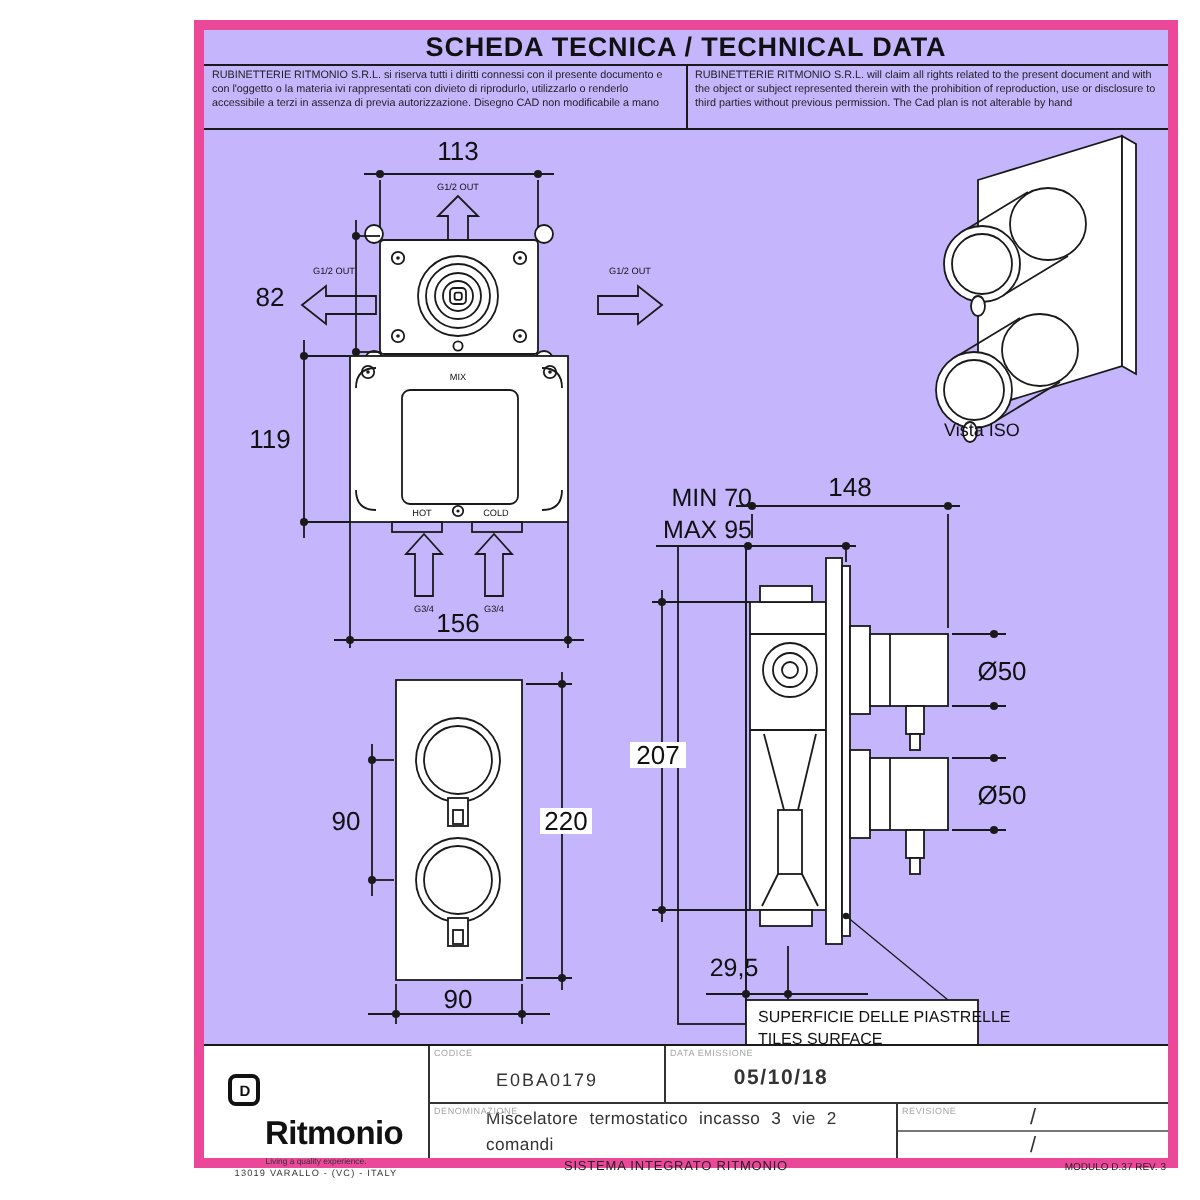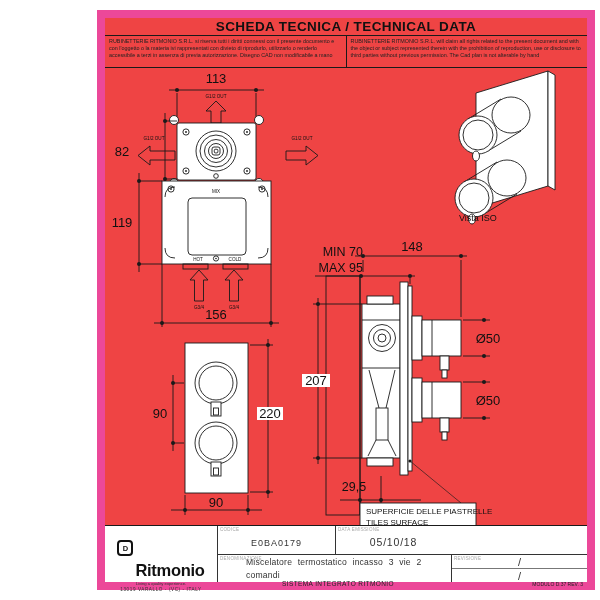--- a/index.html
+++ b/index.html
@@ -1,24 +1,24 @@
 <!DOCTYPE html>
 <html><head>
 <meta charset="utf-8">
 <style>
   html,body{margin:0;padding:0;background:#fff;}
   #page{position:relative;width:600px;height:600px;background:#fff;overflow:hidden;
         font-family:"Liberation Sans",sans-serif;color:#111;}
-  .sheet{position:absolute;left:97px;top:10px;width:482px;height:564px;border:8px solid #ec4899;background:#ef4444;}
+  .sheet{position:absolute;left:97px;top:10px;width:482px;height:564px;border:5px solid #ec4899;background:#c4b5fd;}
   .title-bar{height:17px;border-bottom:1.5px solid #1a1a1a;display:flex;align-items:center;justify-content:center;
              font-size:13.5px;font-weight:600;letter-spacing:.4px;}
   .disclaimers{display:flex;border-bottom:1.2px solid #1a1a1a;height:31px;}
   .disc{flex:1;font-size:5.4px;line-height:1.3;color:#222;padding:2px 4px;}
   .disc+.disc{border-left:1px solid #1a1a1a;}
-  .drawing-area{position:absolute;left:0;top:50px;width:404px;height:462px;}
+  .drawing-area{position:absolute;left:16px;top:50px;width:404px;height:462px;}
   .drawing-area svg{position:absolute;left:0;top:0;}
   
   svg line,svg path,svg rect,svg circle,svg ellipse,svg polygon{stroke:#1a1a1a;fill:none;stroke-width:.9;}
   svg .dim{stroke-width:.65;}
   svg .dot{fill:#1a1a1a;stroke:none;}
   svg .fw{fill:#fff;}
   svg .bg{fill:#fff;stroke:none;}
   svg text{stroke:none;fill:#111;font-family:"Liberation Sans",sans-serif;}
   .dtxt{font-size:13px;}
   .mtxt{font-size:12.5px;}
@@ -33,21 +33,21 @@
   .tb-label{position:absolute;top:1px;left:2px;font-size:4.5px;color:#a6a6a6;letter-spacing:.3px;}
   .logo-cell{grid-row:1/3;grid-column:1;border-left:none;display:flex;flex-direction:column;align-items:center;justify-content:center;gap:1px;}
   .logo-row{display:flex;align-items:center;gap:2px;}
   .logo-mark{width:12px;height:12px;border:2px solid #111;border-radius:4px;display:flex;align-items:center;justify-content:center;
              font-size:7.5px;font-weight:bold;color:#111;}
   .brand{font-size:16.5px;font-weight:bold;letter-spacing:-.3px;color:#111;margin-top:45px;}
   .tagline{font-size:4.2px;color:#333;}
   .address{font-size:4.6px;letter-spacing:.6px;color:#333;}
   .serie-val{font-size:8.5px;letter-spacing:.5px;color:#333;padding-top:5px;}
   .codice-val{font-size:9px;letter-spacing:1px;color:#333;padding-top:5px;}
-  .date-val{font-size:10.5px;letter-spacing:.8px;color:#333;padding-top:4px;}
+  .date-val{font-size:10.5px;letter-spacing:.8px;color:#333;padding-top:4px;font-weight:bold;}
   .denom{grid-column:2/4;flex-direction:row;font-size:8.6px;color:#333;line-height:1.45;word-spacing:3px;letter-spacing:.2px;padding-left:28px;}
   .rev{flex-direction:column;align-items:stretch;padding-top:0;}
   .rev-half{height:50%;display:flex;align-items:center;justify-content:center;font-size:11px;color:#333;}
   .rev-half.top{border-bottom:1px solid #777;}
   .footer-sys{position:absolute;left:97px;top:580px;width:482px;text-align:center;font-size:6.5px;letter-spacing:.4px;color:#222;}
   .footer-mod{position:absolute;right:17px;top:581px;font-size:5px;color:#222;}
 </style>
 </head>
 <body>
 

